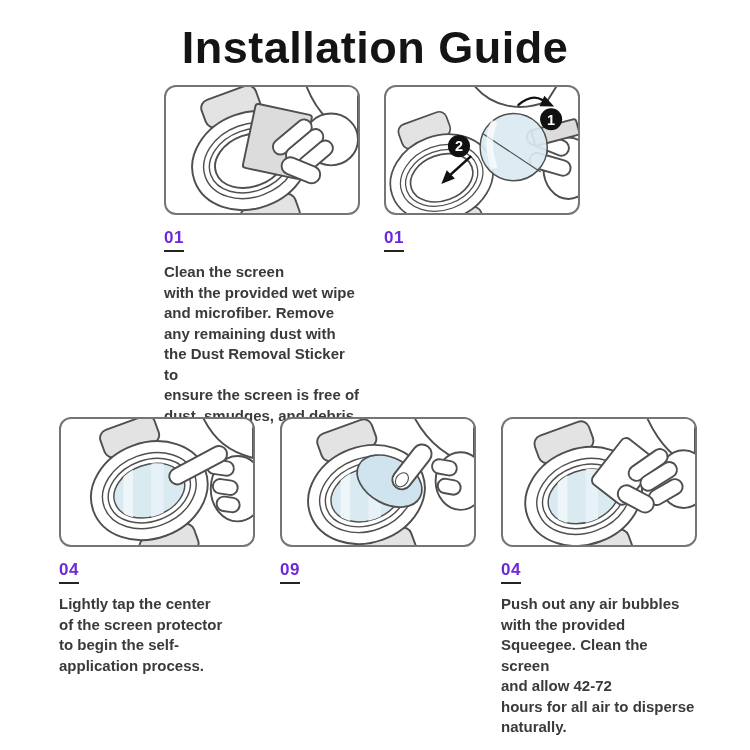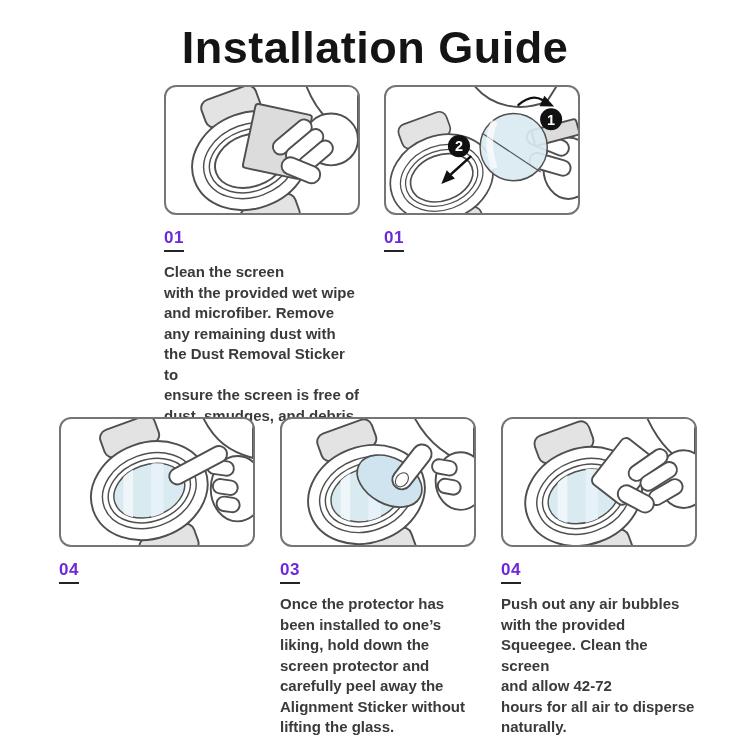--- a/index.html
+++ b/index.html
@@ -197,20 +197,24 @@
             <g transform="translate(186,90) rotate(98)">
                 <rect class="wht" x="-7.5" y="0" width="15" height="24" rx="7.5"></rect>
               </g>
             <g transform="translate(172,32) rotate(62)">
               <rect class="wht" x="-8.5" y="0" width="17" height="66" rx="8.5"></rect>
             </g>
           </g>
         </svg>
       </div>
       <div class="step-number">04</div>
+      <p class="step-text">Lightly tap the center
+of the screen protector
+to begin the self-
+application process.</p>
     </section>
 
     <section class="step">
       <div class="panel">
         <svg viewBox="0 0 200 130">
           <defs>
               <clipPath id="face4">
                 <ellipse rx="38" ry="27"></ellipse>
               </clipPath>
             </defs>
@@ -240,28 +244,21 @@
             <g transform="translate(186,72) rotate(100)">
                 <rect class="wht" x="-7.5" y="0" width="15" height="24" rx="7.5"></rect>
               </g>
             <g transform="translate(152,28) rotate(38)">
               <rect class="wht" x="-10" y="0" width="20" height="54" rx="10"></rect>
               <ellipse cx="0" cy="44" rx="6" ry="8" fill="none" stroke="#4f4f4f" stroke-width="1.2"></ellipse>
             </g>
           </g>
         </svg>
       </div>
-      <div class="step-number">03</div>
-      <p class="step-text">Once the protector has
-been installed to one’s
-liking, hold down the
-screen protector and
-carefully peel away the
-Alignment Sticker without
-lifting the glass.</p>
+      <div class="step-number">09</div>
     </section>
 
     <section class="step">
       <div class="panel">
         <svg viewBox="0 0 200 130">
           <defs>
               <clipPath id="face5">
                 <ellipse rx="38" ry="27"></ellipse>
               </clipPath>
             </defs>

